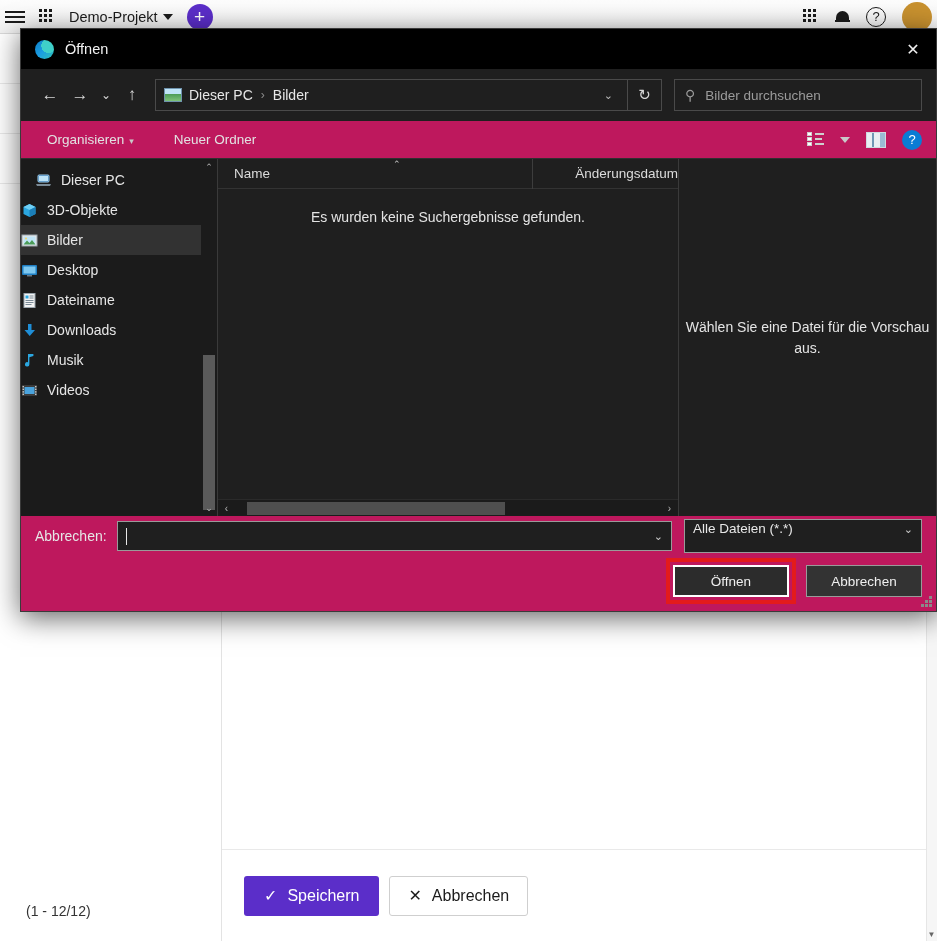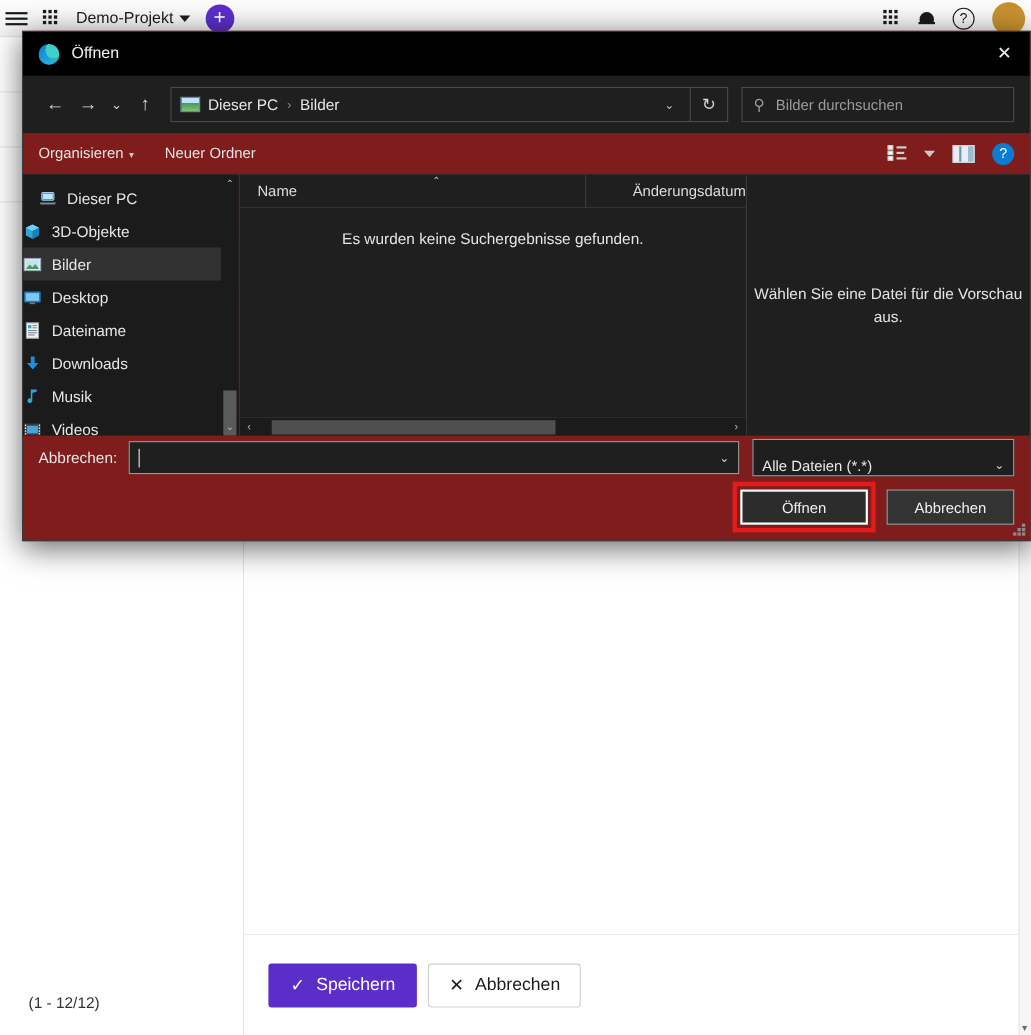--- a/index.html
+++ b/index.html
@@ -138,22 +138,22 @@
   }
   .btn-secondary {
     background: #fff; color: #1b1b1b; border: 1px solid #cfcfcf; border-radius: 3px;
     height: 40px; padding: 0 18px; font-size: 16px;
     display: flex; align-items: center; gap: 10px; cursor: pointer;
     font-family: "Liberation Sans", sans-serif;
   }
 
   
   #file-dialog {
-    position: absolute; left: 20px; top: 28px; width: 917px; height: 464px;
-    background: #7f1d1d; border: 1px solid #3a3a3a;
+    position: absolute; left: 20px; top: 28px; width: 917px; height: 584px;
+    background: #be185d; border: 1px solid #3a3a3a;
     color: #e8e8e8; font-size: 13.5px;
     box-shadow: 0 6px 26px rgba(0,0,0,.6);
   }
   .dlg-titlebar {
     height: 40px; background: #000; display: flex; align-items: center;
     padding: 0 0 0 14px;
   }
   .edge-logo {
     width: 19px; height: 19px; border-radius: 50%;
     background:
@@ -198,21 +198,21 @@
     width: 248px; height: 32px; border: 1px solid #4a4a4a; margin-left: 12px;
     display: flex; align-items: center; gap: 10px; padding: 0 10px;
   }
   .search-glyph { color: #9b9b9b; font-size: 14px; }
   .search-ph { color: #9b9b9b; font-size: 13.5px; }
 
   .dlg-toolbar {
     height: 38px; display: flex; align-items: center; padding: 0 14px;
     border-bottom: 1px solid #2f2f2f;
   }
-  .tb-item { color: #e2e2e2; font-size: 13.5px; cursor: pointer; margin-right: 28px; }
+  .tb-item { color: #e2e2e2; font-size: 13.5px; cursor: pointer; margin-right: 28px; margin-left: 12px; }
   .tb-item .c { font-size: 9px; margin-left: 5px; color: #c9c9c9; }
   .tb-spacer { margin-left: auto; display: flex; align-items: center; gap: 16px; }
   .view-icon { width: 17px; height: 15px; position: relative; cursor: pointer; }
   .view-icon b {
     position: absolute; left: 0; width: 5px; height: 4px;
     border: 1px solid #cfcfcf; background: #fff;
   }
   .view-icon b:nth-of-type(1){ top: 0; }
   .view-icon b:nth-of-type(2){ top: 5px; }
   .view-icon b:nth-of-type(3){ top: 10px; }
@@ -320,21 +320,21 @@
     display: flex; align-items: center; padding: 0 8px;
   }
   .fn-caret-blink {
     width: 1px; height: 17px; background: #e8e8e8;
   }
   .fn-dd {
     margin-left: auto; color: #cfcfcf; font-size: 11px; padding-left: 8px; cursor: pointer;
   }
   .filter-select {
     width: 238px; height: 30px; background: #1f1f1f; border: 1px solid #9a9a9a;
-    margin-left: 12px; display: flex; align-items: flex-start; padding: 16px 8px;
+    margin-left: 12px; display: flex; align-items: flex-end; padding: 16px 8px;
     font-size: 13.5px; color: #e8e8e8; cursor: pointer;
   }
   .btn-row {
     display: flex; justify-content: flex-end; align-items: center; gap: 10px;
     padding: 6px 14px 0 0; position: relative;
   }
   .open-highlight {
     border: 4px solid #e31b1b; padding: 3px; display: inline-block;
   }
   .dlg-btn {

